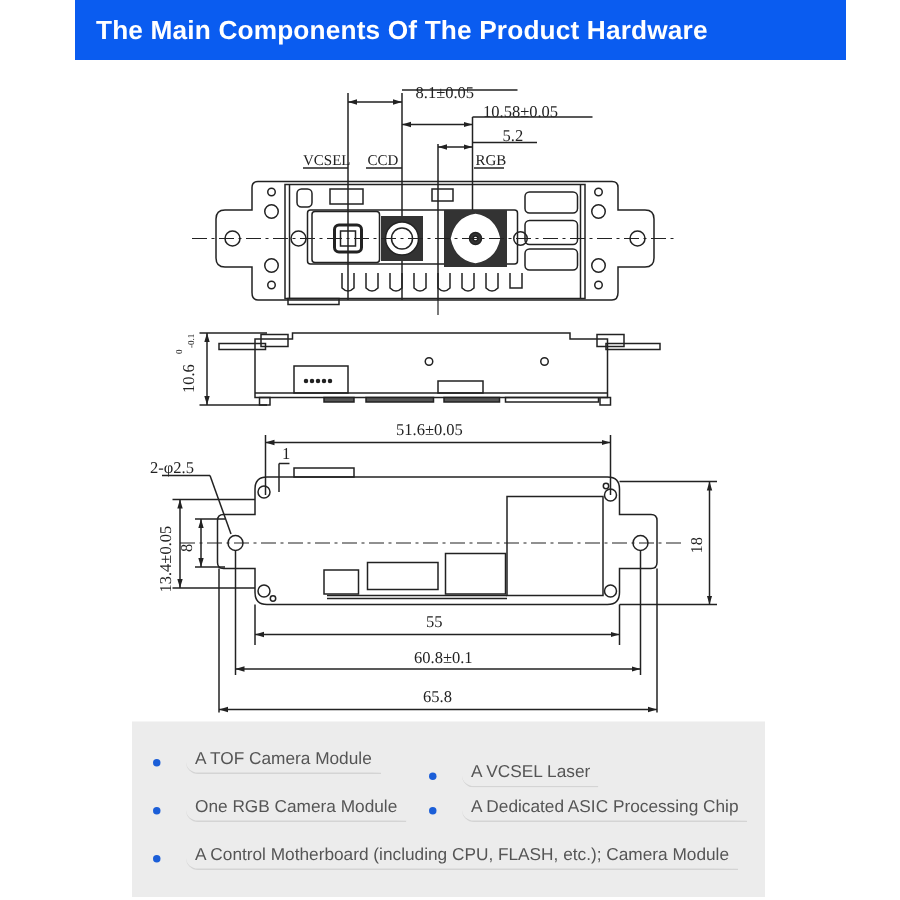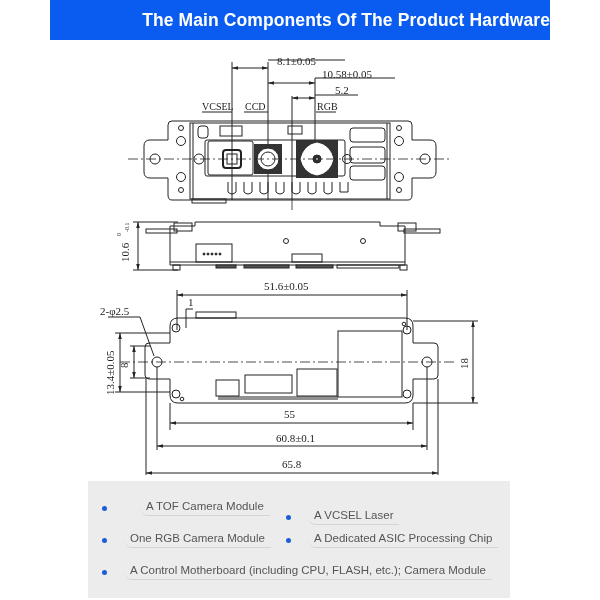--- a/index.html
+++ b/index.html
@@ -1,17 +1,17 @@
 <!DOCTYPE html>
 <html><head>
 <meta charset="utf-8">
 <style>
   html, body { margin: 0; padding: 0; background: #ffffff; }
   body { width: 600px; height: 600px; position: relative; overflow: hidden; font-family: "Liberation Sans", sans-serif; }
-  .banner { position: absolute; left: 50px; top: 0; width: 500px; height: 40px; background: #0a5cf0; display: flex; align-items: center; justify-content: flex-end; }
+  .banner { position: absolute; left: 50px; top: 0; width: 500px; height: 40px; background: #0a5cf0; display: flex; align-items: center; justify-content: flex-start; padding-left: 14px; }
   .banner-title { color: #ffffff; font-weight: bold; font-size: 17.5px; font-family: "Liberation Sans", sans-serif; letter-spacing: 0.1px; }
   .drawing { position: absolute; left: 0; top: 40px; width: 600px; height: 440px; }
   .drawing text { font-family: "Liberation Serif", serif; fill: #222; }
   .panel { position: absolute; left: 88px; top: 481px; width: 422px; height: 117px; background: #ececec; }
   .feat { position: absolute; display: flex; align-items: center; height: 20px; }
   .bullet { width: 5px; height: 5px; border-radius: 50%; background: #1b5ed8; margin-right: 17px; flex: 0 0 5px; }
   .feat-label { font-size: 11.5px; color: #555; font-family: "Liberation Sans", sans-serif; padding: 0 6px 3px 6px; border-bottom: 1px solid #d4d4d4; border-bottom-left-radius: 8px; white-space: nowrap; }
 </style>
 </head>
 <body>
@@ -204,21 +204,21 @@
     <text transform="translate(114,395) rotate(-90)">13.4±0.05</text>
     <text transform="translate(128,368) rotate(-90)">8</text>
     <text transform="translate(468,369) rotate(-90)">18</text>
     <text x="284" y="418">55</text>
     <text x="276" y="442">60.8±0.1</text>
     <text x="282" y="468">65.8</text>
   </g>
 </svg>
 
 <div class="panel">
-  <div class="feat" style="left:14px; top:17px;gap:16px;">
+  <div class="feat" style="left:14px; top:17px;">
     <span class="bullet"></span>
     <span class="feat-label">A TOF Camera Module</span>
   </div>
   <div class="feat" style="left:198px; top:26px;justify-content:space-between;">
     <span class="bullet"></span>
     <span class="feat-label">A VCSEL Laser</span>
   </div>
   <div class="feat" style="left:198px; top:49px;">
     <span class="bullet"></span>
     <span class="feat-label">A Dedicated ASIC Processing Chip</span>

